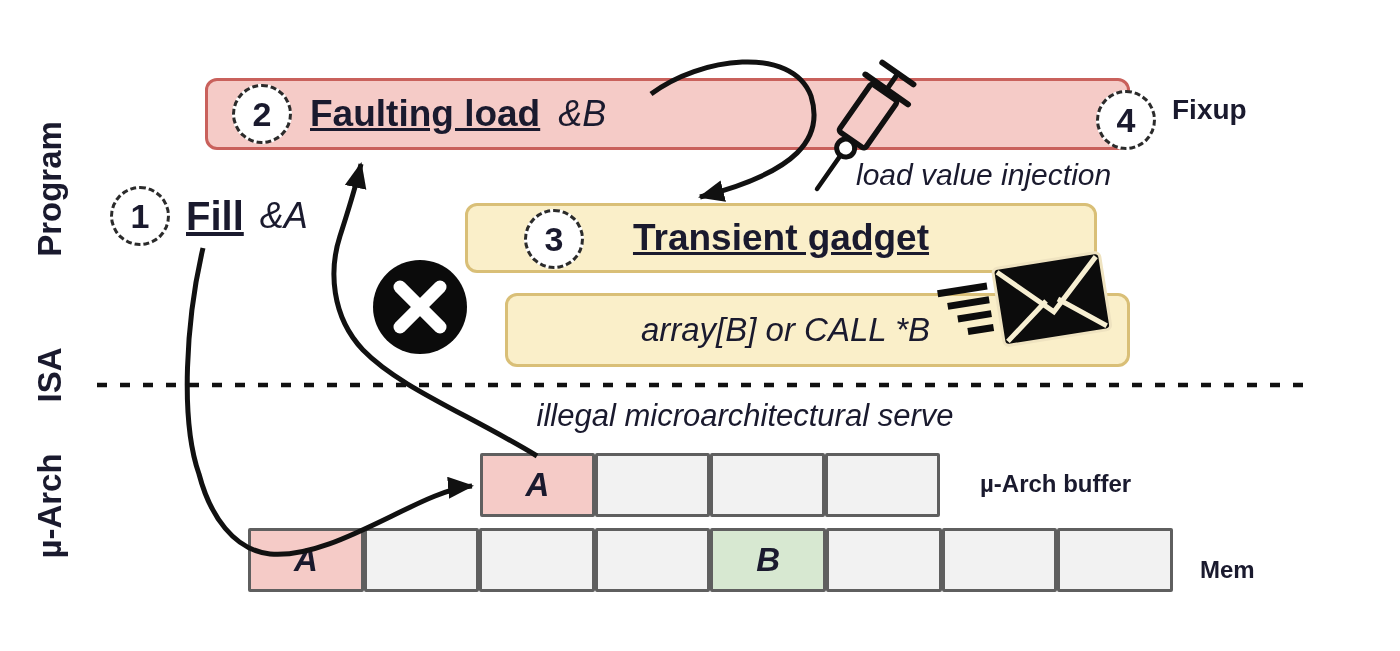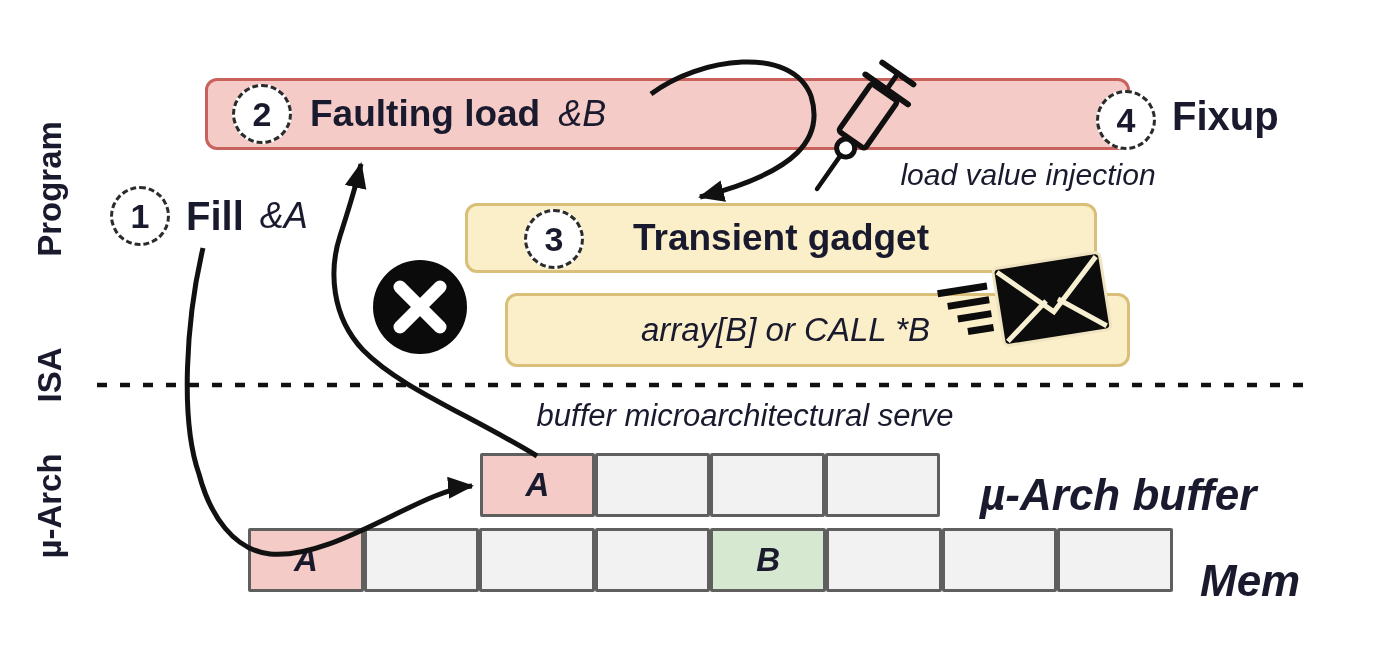--- a/index.html
+++ b/index.html
@@ -15,55 +15,55 @@
   }
   
   .box{position:absolute;border-radius:12px;display:flex;align-items:center;}
   .box.pink{background:#f5cbc7;border:3px solid #c9615c;}
   .box.yellow{background:#faefc9;border:3px solid #d9bf77;}
   .num-circle{
     width:60px;height:60px;border:3px dashed #2b2b2b;border-radius:50%;
     background:#fff;display:flex;align-items:center;justify-content:center;
     font-weight:bold;font-size:34px;flex:0 0 auto;color:#1a1a2e;
   }
-  .box-label{font-weight:bold;font-size:37px;white-space:nowrap;}
+  .box-label{font-weight:bold;font-size:37px;white-space:nowrap;text-decoration:underline;}
   .operand{font-style:italic;font-size:36px;white-space:nowrap;}
   
   .faulting{left:205px;top:78px;width:925px;height:72px;padding-left:24px;gap:18px;}
   
   .fixup-circle{position:absolute;left:1096px;top:90px;}
-  .fixup-label{position:absolute;left:1172px;top:94px;font-weight:bold;font-size:40px;}
+  .fixup-label{position:absolute;left:1172px;top:94px;font-weight:bold;font-size:28px;}
   
   .fill-group{position:absolute;left:110px;top:186px;display:flex;align-items:center;gap:16px;}
   .fill-group .box-label{font-size:40px;}
   
   .gadget{left:465px;top:203px;width:632px;height:70px;}
   .gadget .num-circle{position:absolute;left:56px;top:3px;}
   .gadget .box-label{width:100%;text-align:center;}
   
   .gcode{left:505px;top:293px;width:625px;height:74px;justify-content:center;}
   .gcode .ann{position:static;padding-right:64px;}
   
   .ann{position:absolute;font-style:italic;color:#1a1a2e;white-space:nowrap;}
-  .ann.injection{left:856px;top:158px;width:344px;text-align:center;font-size:30px;}
+  .ann.injection{left:856px;top:158px;width:344px;text-align:left;font-size:30px;}
   .ann.illegal{left:500px;top:398px;width:490px;text-align:center;font-size:31px;}
   .gcode .ann{font-size:33px;}
   
   .cellrow{position:absolute;display:flex;}
   .cell{
     width:115px;height:64px;background:#f2f2f2;border:3px solid #5f5f5f;
     border-radius:2px;display:flex;align-items:center;justify-content:center;
     font-size:33px;font-weight:bold;font-style:italic;color:#1a1a2e;
   }
   .cell.pink{background:#f5cbc7;}
   .cell.green{background:#d7e8d1;}
   .row-buffer{left:480px;top:453px;}
   .row-mem{left:248px;top:528px;}
   .row-mem .cell{width:115.6px;}
-  .side-label{position:absolute;font-weight:bold;font-size:44px;white-space:nowrap;font-style:italic;}
+  .side-label{position:absolute;font-weight:bold;font-size:24px;white-space:nowrap;}
   .buffer-label{left:980px;top:470px;}
   .mem-label{left:1200px;top:550px;margin-top:6px;}
   
   .overlay{position:absolute;left:0;top:0;width:1400px;height:651px;pointer-events:none;}
 </style>
 </head>
 <body>
 
 <div class="stage">
 
@@ -89,21 +89,21 @@
   <div class="box yellow gadget">
     <div class="num-circle">3</div>
     <span class="box-label">Transient gadget</span>
   </div>
 
   <div class="box yellow gcode">
     <span class="ann">array[B] or CALL *B</span>
   </div>
 
   <div class="ann injection">load value injection</div>
-  <div class="ann illegal">buffer microarchitectural serve</div>
+  <div class="ann illegal">illegal microarchitectural serve</div>
 
   <div class="cellrow row-buffer">
     <div class="cell pink">A</div>
     <div class="cell"></div>
     <div class="cell"></div>
     <div class="cell"></div>
   </div>
   <div class="side-label buffer-label">µ-Arch buffer</div>
 
   <div class="cellrow row-mem">

